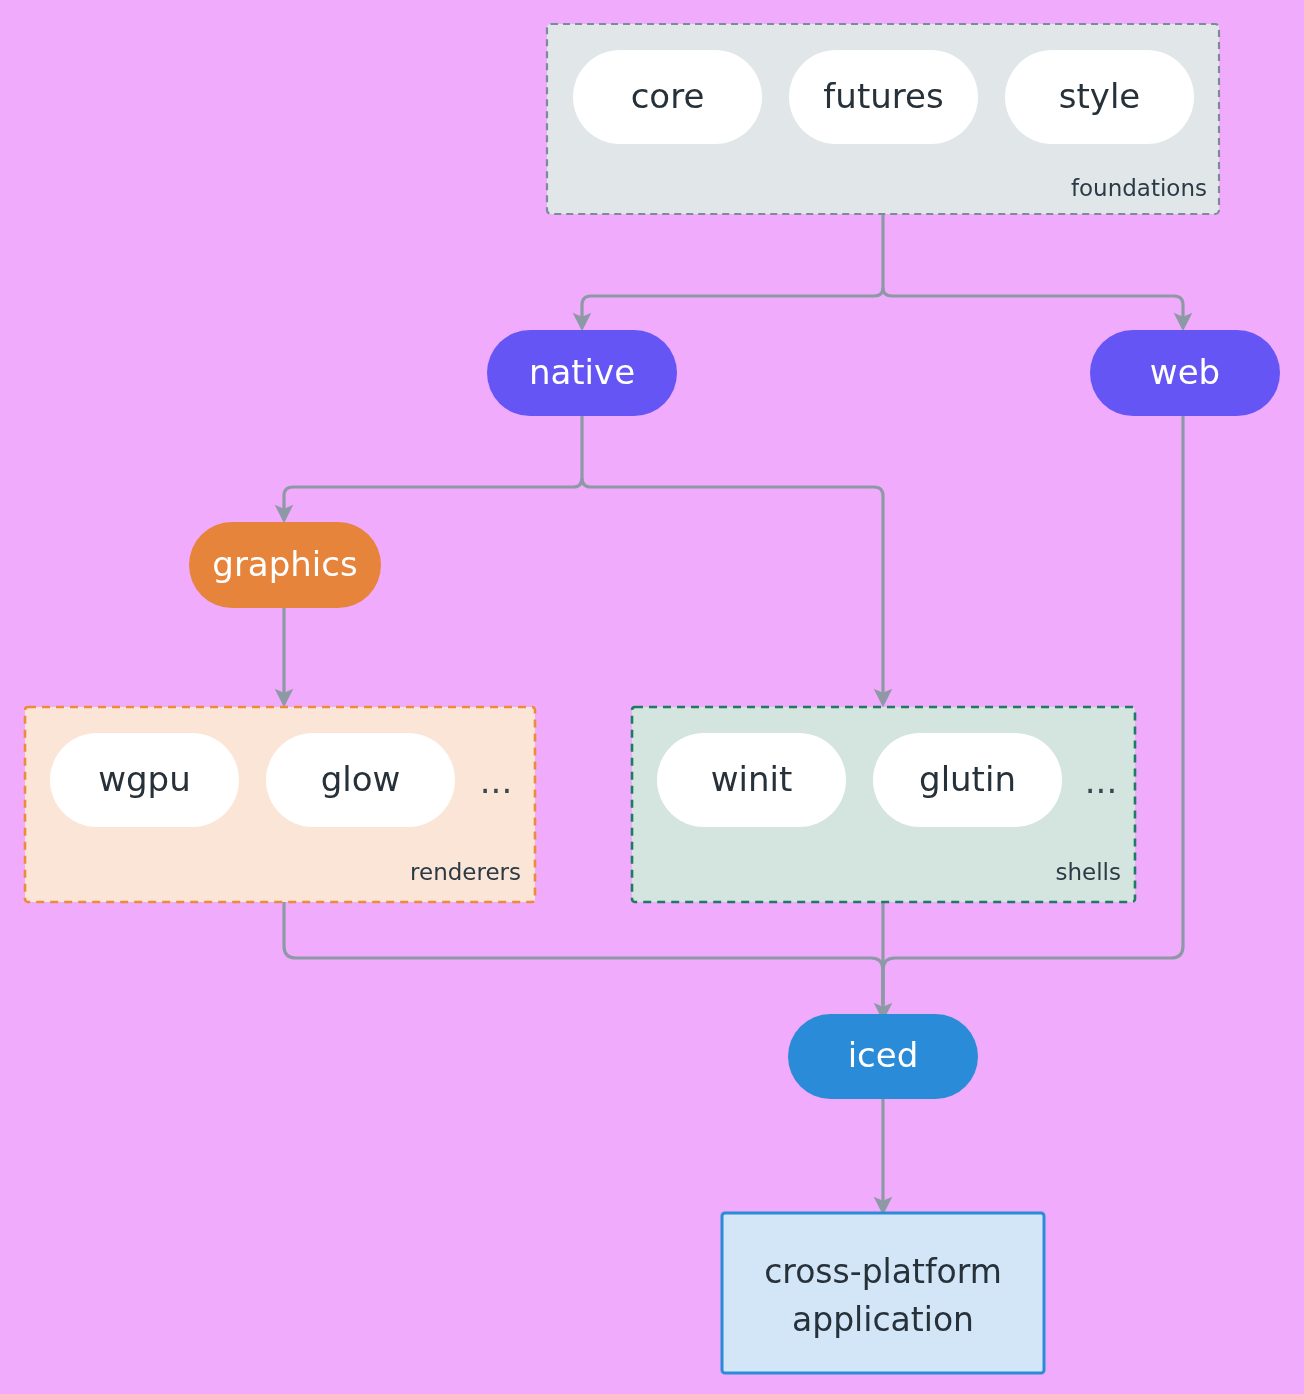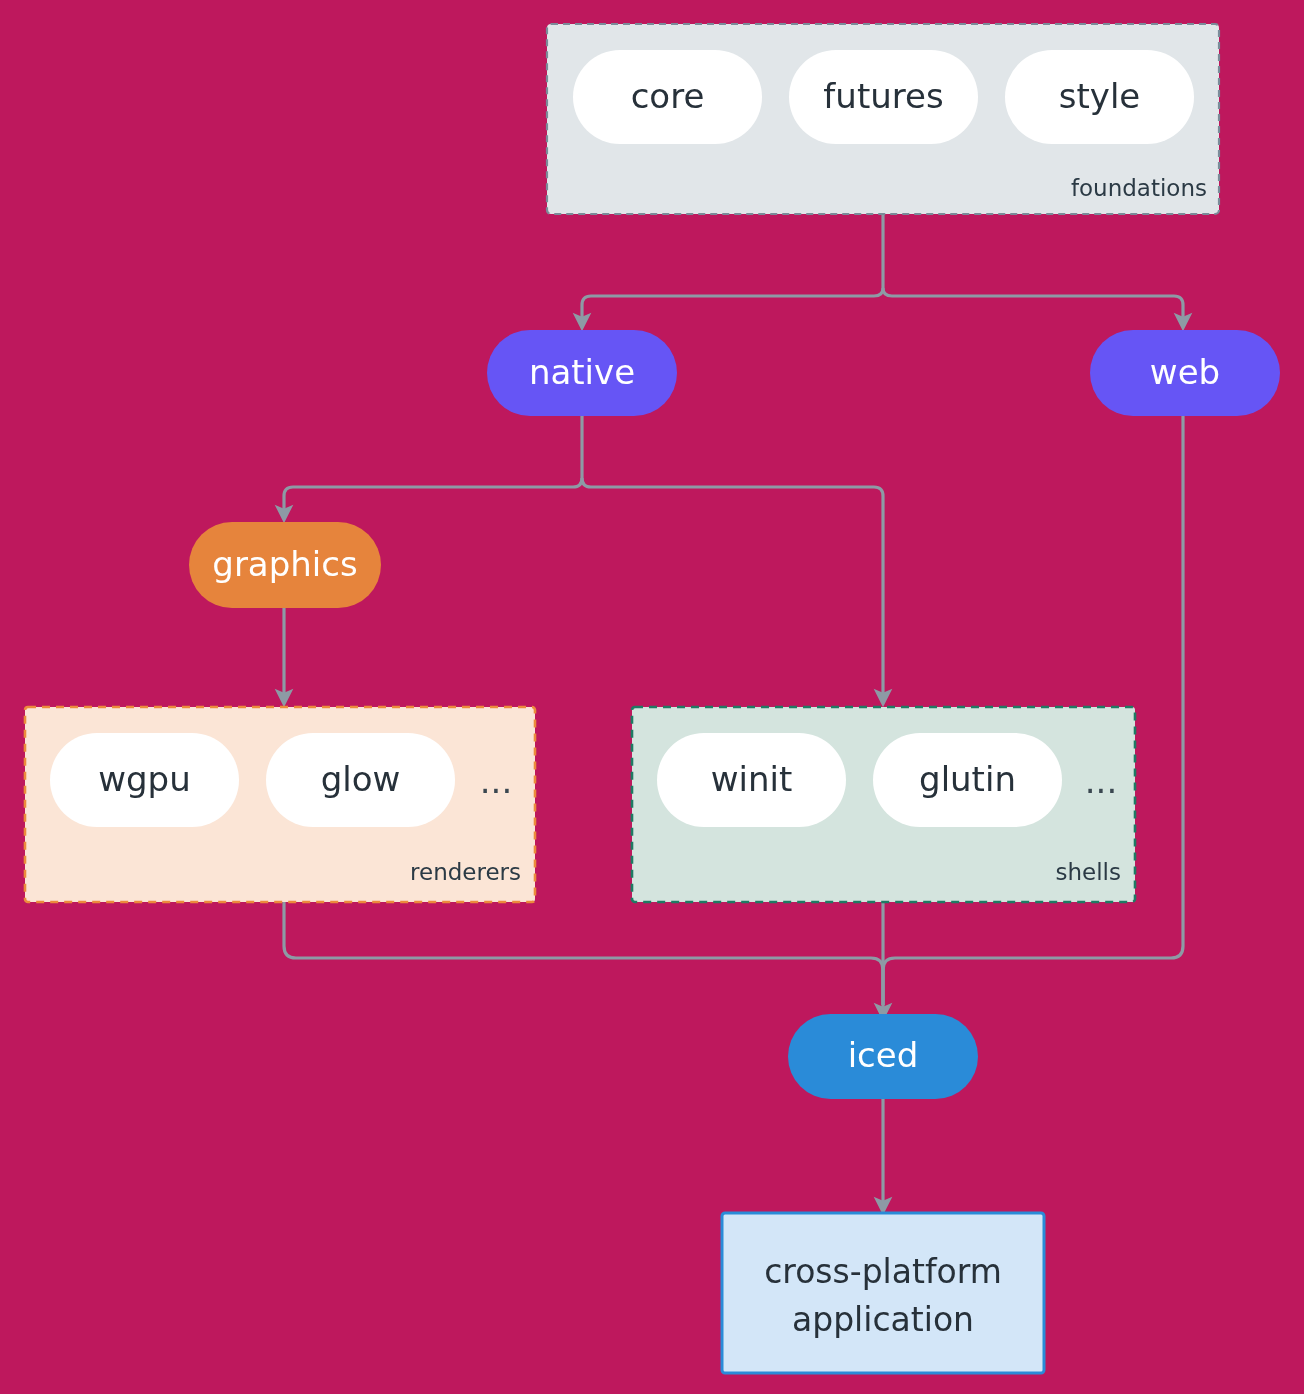--- a/index.html
+++ b/index.html
@@ -4,21 +4,21 @@
 <style>
   html, body {
     margin: 0;
     padding: 0;
     background: #000000;
   }
   #diagram-root {
     position: relative;
     width: 1304px;
     height: 1394px;
-    background: #be185d;
+    background: #f0abfc;
     overflow: hidden;
     font-family: "DejaVu Sans", sans-serif;
   }
   svg#diagram-svg {
     position: absolute;
     top: 0;
     left: 0;
     width: 1304px;
     height: 1394px;
     display: block;

